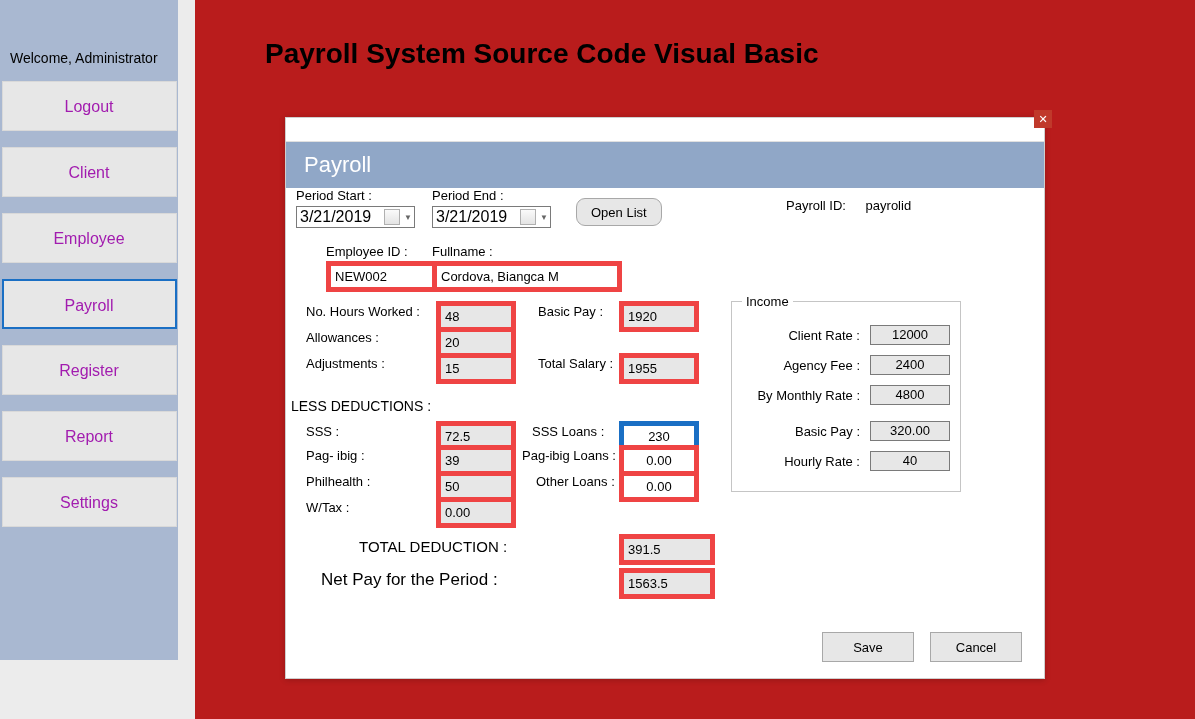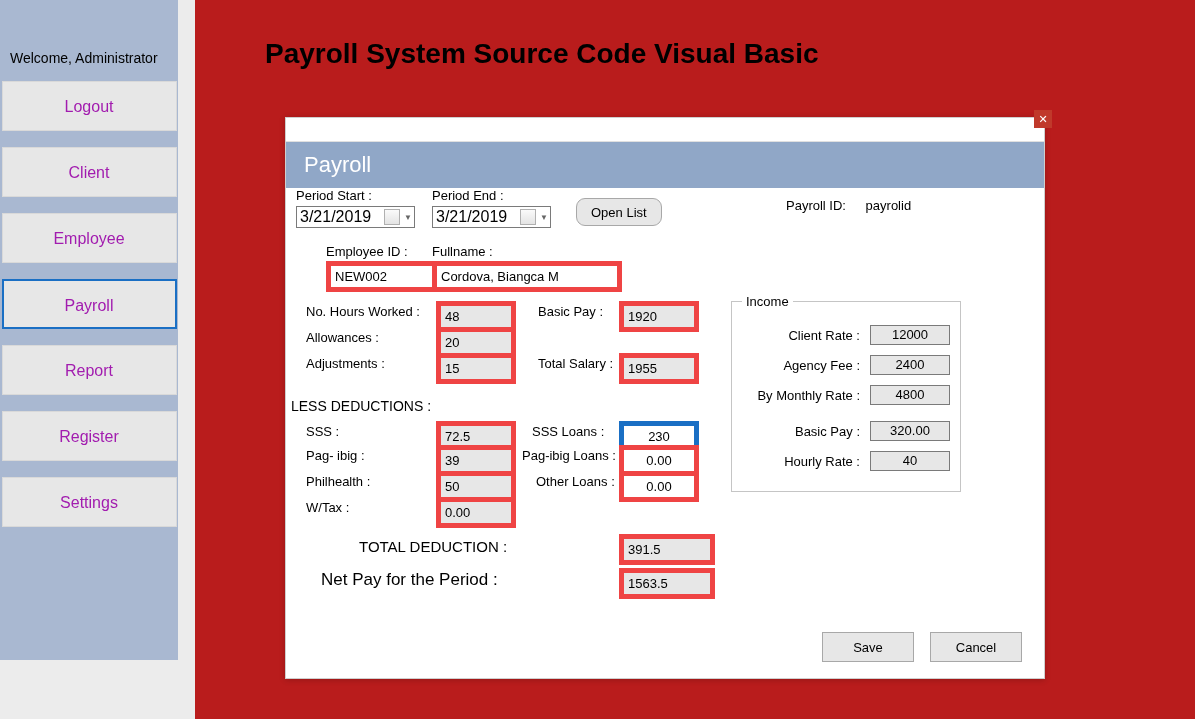--- a/index.html
+++ b/index.html
@@ -169,22 +169,22 @@
 </style>
 </head>
 <body>
 
 <div class="sidebar">
   <div class="welcome">Welcome, Administrator</div>
   <button class="nav-btn">Logout</button>
   <button class="nav-btn">Client</button>
   <button class="nav-btn">Employee</button>
   <button class="nav-btn active">Payroll</button>
+  <button class="nav-btn">Register</button>
   <button class="nav-btn">Report</button>
-  <button class="nav-btn">Register</button>
   <button class="nav-btn">Settings</button>
 </div>
 
 <div class="main">
   <h1 class="page-title">Payroll System Source Code Visual Basic</h1>
 
   <div class="window">
     <div class="titlebar">
       <div class="close-btn">✕</div>
     </div>

